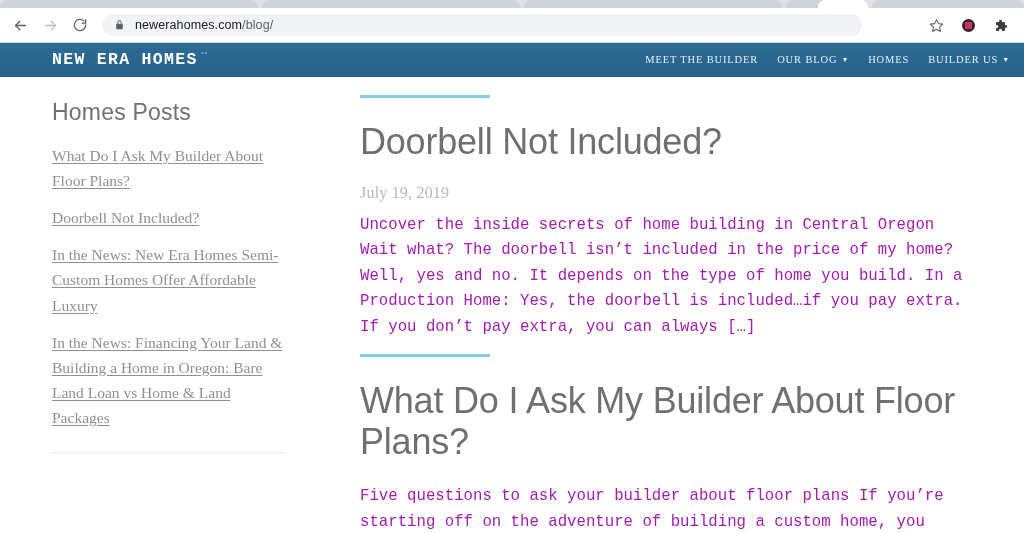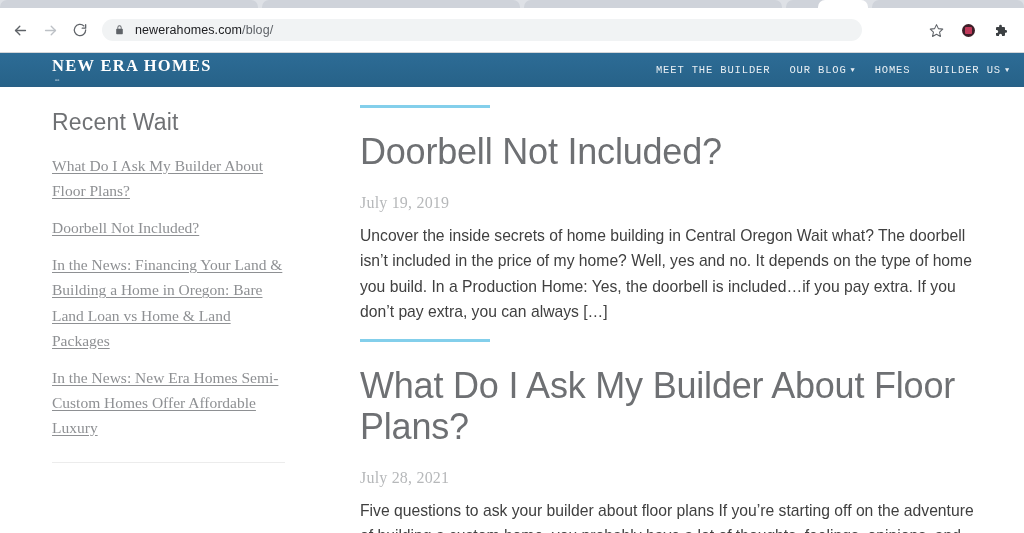--- a/index.html
+++ b/index.html
@@ -24,21 +24,21 @@
   .tabstrip .tab {
     position: absolute;
     bottom: 0;
     height: 8px;
     background: #cfd3da;
     border-radius: 7px 7px 0 0;
   }
   .tabstrip .tab.active { background: #ffffff; }
 
   .toolbar {
-    height: 44px;
+    height: 34px;
     background: #ffffff;
     display: flex;
     align-items: center;
     padding: 0 10px 0 6px;
     position: relative;
   }
   .nav-btns { display: flex; align-items: center; gap: 2px; }
   .chrome-icon-btn {
     width: 28px; height: 28px;
     display: flex; align-items: center; justify-content: center;
@@ -101,29 +101,28 @@
     height: 34px;
     background: #2a6791;
     background: linear-gradient(180deg,#2d6c96 0%,#276288 100%);
     display: flex;
     align-items: center;
     padding: 0 10px 0 52px;
     border-bottom: 1px solid #2a5f85;
   }
   .logo {
     color: #ffffff;
-    font-family: Liberation Serif, serif;
+    font-family: Liberation Mono, monospace;
     font-weight: bold;
     font-size: 16.5px;
     letter-spacing: 1.3px;
     display: flex;
     align-items: flex-start;
     cursor: pointer;
     white-space: nowrap;
-    flex-direction: column;
   }
   .logo-mark {
     font-size: 6px;
     line-height: 1;
     letter-spacing: 0;
     margin-left: 3px;
     margin-top: 1px;
     color: #e8eef3;
     font-weight: bold;
   }
@@ -136,21 +135,21 @@
     padding-right: 4px;
   }
   .nav-item {
     color: #e7eef3;
     font-size: 10.5px;
     letter-spacing: 0.85px;
     cursor: pointer;
     display: flex;
     align-items: center;
     white-space: nowrap;
-    font-family: Liberation Mono, monospace;
+    font-family: Liberation Serif, serif;
   }
   .caret {
     margin-left: 4px;
     font-size: 7px;
     line-height: 1;
     position: relative;
     top: 1px;
   }
 
   
@@ -216,24 +215,24 @@
     margin-bottom: 22px;
   }
   .post-date {
     font-family: "Liberation Serif", serif;
     font-size: 16px;
     color: #b6b8ba;
     letter-spacing: 0.2px;
     margin-bottom: 11px;
   }
   .post-excerpt {
-    font-family: Liberation Sans, sans-serif;
+    font-family: Liberation Mono, monospace;
     font-size: 15.7px;
     line-height: 1.62;
-    color: #404040;
+    color: #a21caf;
   }
 </style>
 </head>
 <body>
 
 <div class="browser">
 
   <div class="tabstrip">
     <div class="tab" style="left:0px;width:258px;"></div>
     <div class="tab" style="left:262px;width:258px;"></div>
@@ -313,40 +312,39 @@
     <div class="nav-item">
       <span>BUILDER US</span>
       <span class="caret">▼</span>
     </div>
   </nav>
 </div>
 
 <div class="page">
 
   <aside class="sidebar">
-    <h2 class="widget-title">Recent Wait</h2>
+    <h2 class="widget-title">Homes Posts</h2>
     <ul class="widget-list">
       <li><a>What Do I Ask My Builder About Floor Plans?</a></li>
       <li><a>Doorbell Not Included?</a></li>
+      <li><a>In the News: New Era Homes Semi-Custom Homes Offer Affordable Luxury</a></li>
       <li><a>In the News: Financing Your Land &amp; Building a Home in Oregon: Bare Land Loan vs Home &amp; Land Packages</a></li>
-      <li><a>In the News: New Era Homes Semi-Custom Homes Offer Affordable Luxury</a></li>
     </ul>
 
     <div class="sidebar-divider"></div>
 
   </aside>
 
   <main class="content">
     <article class="post">
       <div class="post-rule"></div>
       <h1 class="post-title">Doorbell Not Included?</h1>
       <div class="post-date">July 19, 2019</div>
       <p class="post-excerpt">Uncover the inside secrets of home building in Central Oregon Wait what? The doorbell isn’t included in the price of my home?  Well, yes and no. It depends on the type of home you build. In a Production Home: Yes, the doorbell is included…if you pay extra. If you don’t pay extra, you can always […]</p>
     </article>
 
     <article class="post">
       <div class="post-rule"></div>
       <h1 class="post-title">What Do I Ask My Builder About Floor Plans?</h1>
-      <div class="post-date">July 28, 2021</div>
       <p class="post-excerpt">Five questions to ask your builder about floor plans If you’re starting off on the adventure of building a custom home, you probably have a lot of thoughts, feelings, opinions, and questions. The New Era Homes team has helped so many families during this exciting time</p>
     </article>
   </main>
 </div>
 
 </body></html>

